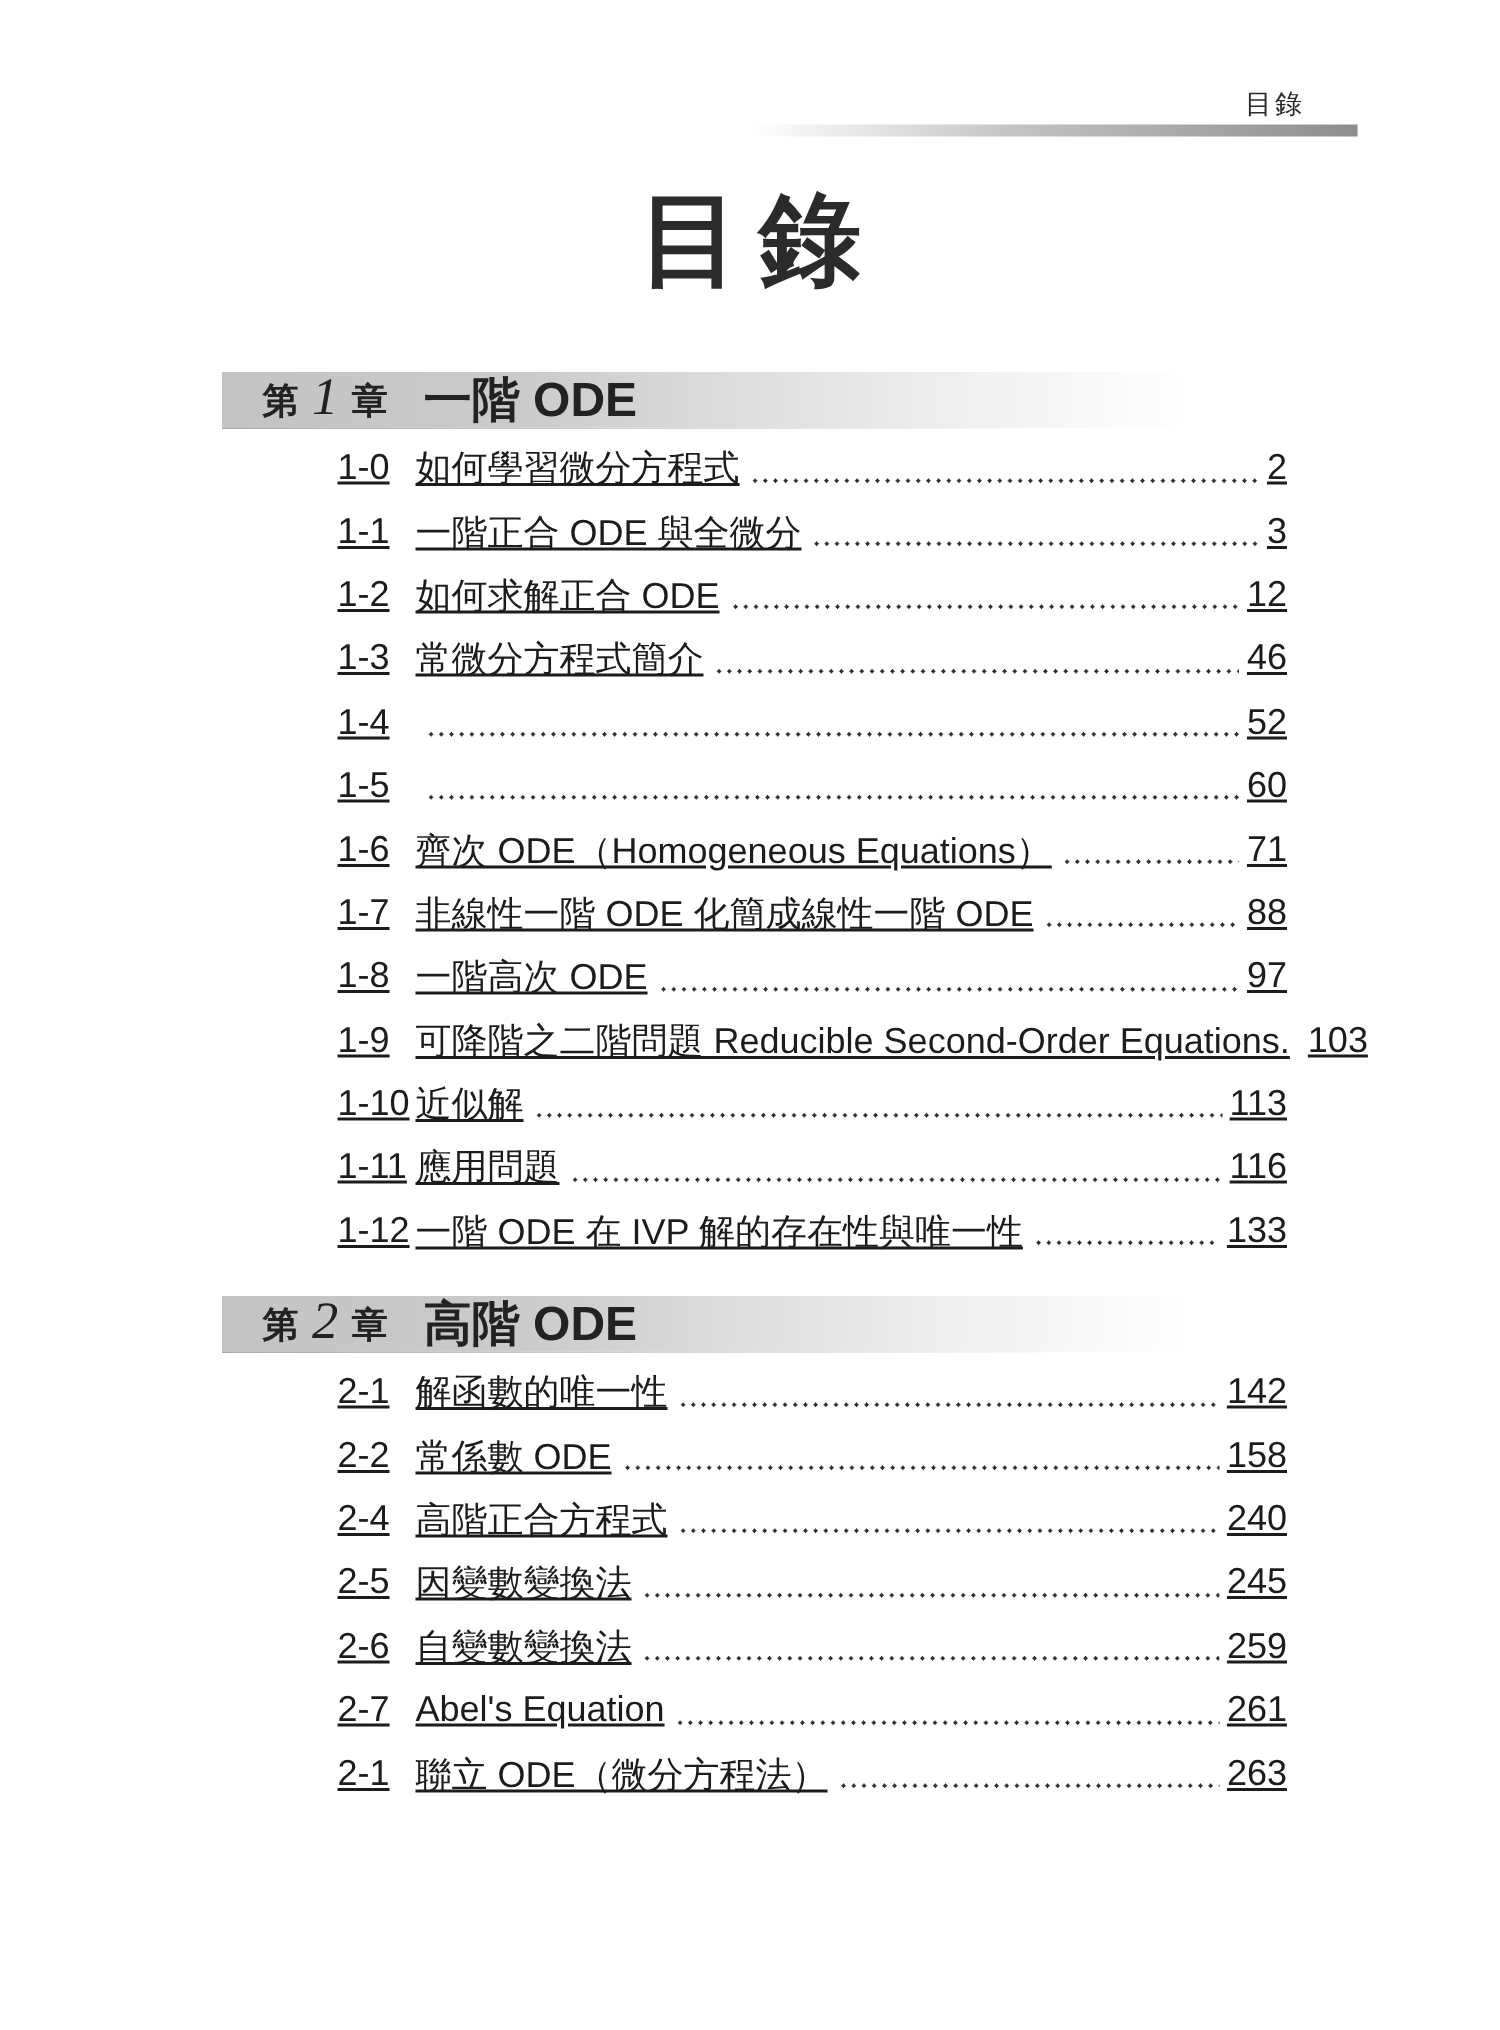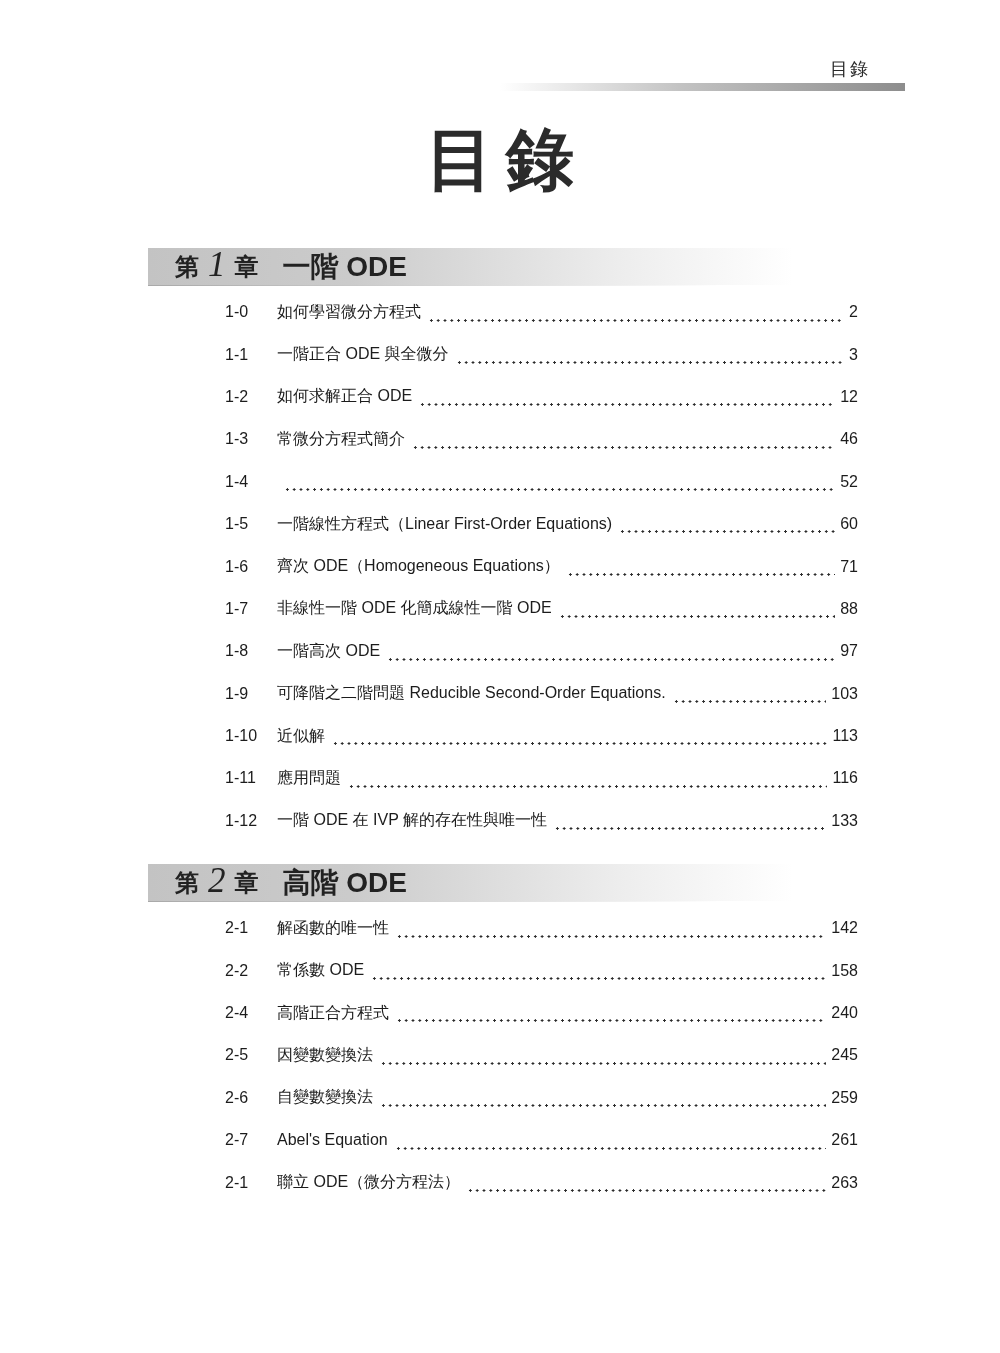--- a/index.html
+++ b/index.html
@@ -45,24 +45,24 @@
   .chapter-bar::after {
     content: ""; position: absolute; left: 0; right: 0; bottom: -1px; height: 1px;
     background: linear-gradient(to right, #a9a9a9, rgba(169,169,169,0) 85%);
   }
   .ch-pre, .ch-suf { font-size: 24px; font-weight: 700; color: #222; }
   .ch-num {
     font-family: "Liberation Serif", serif; font-style: italic; font-weight: 400;
     font-size: 35px; line-height: 1; margin: 0 9px; position: relative; top: -2px; color: #222;
   }
   .ch-suf { margin-right: 24px; }
-  .ch-title { font-size: 28px; font-weight: 700; color: #222; }
+  .ch-title { font-size: 32px; font-weight: 700; color: #222; }
 
   .items { padding: 6px 0 0 77px; }
-  .row { height: 42.4px; display: flex; align-items: center; font-size: 16px; color: #1c1c1c; }
+  .row { height: 42.4px; display: flex; align-items: center; font-size: 24px; color: #1c1c1c; text-decoration: underline; }
   .no  { flex: none; min-width: 52px; }
   .ttl { flex: none; white-space: nowrap; }
   .leader {
     flex: 1 1 auto; min-width: 0; height: 100%; margin: 0 5px 0 7px;
     background-image: radial-gradient(circle 1.35px at 3.4px 3.5px, #2b2b2b 98%, rgba(0,0,0,0));
     background-size: 6.8px 7px; background-repeat: repeat-x; background-position: 0 25.5px;
   }
   .pg { flex: none; text-align: right; }
 </style>
 </head>
@@ -113,21 +113,20 @@
   </div>
 
   <div class="row">
     <span class="no">1-4</span>
     <span class="leader"></span>
     <span class="pg">52</span>
   </div>
 
   <div class="row">
     <span class="no">1-5</span>
-    <span class="ttl">一階線性方程式（Linear First-Order Equations)</span>
     <span class="leader"></span>
     <span class="pg">60</span>
   </div>
 
   <div class="row">
     <span class="no">1-6</span>
     <span class="ttl">齊次 ODE（Homogeneous Equations）</span>
     <span class="leader"></span>
     <span class="pg">71</span>
   </div>

